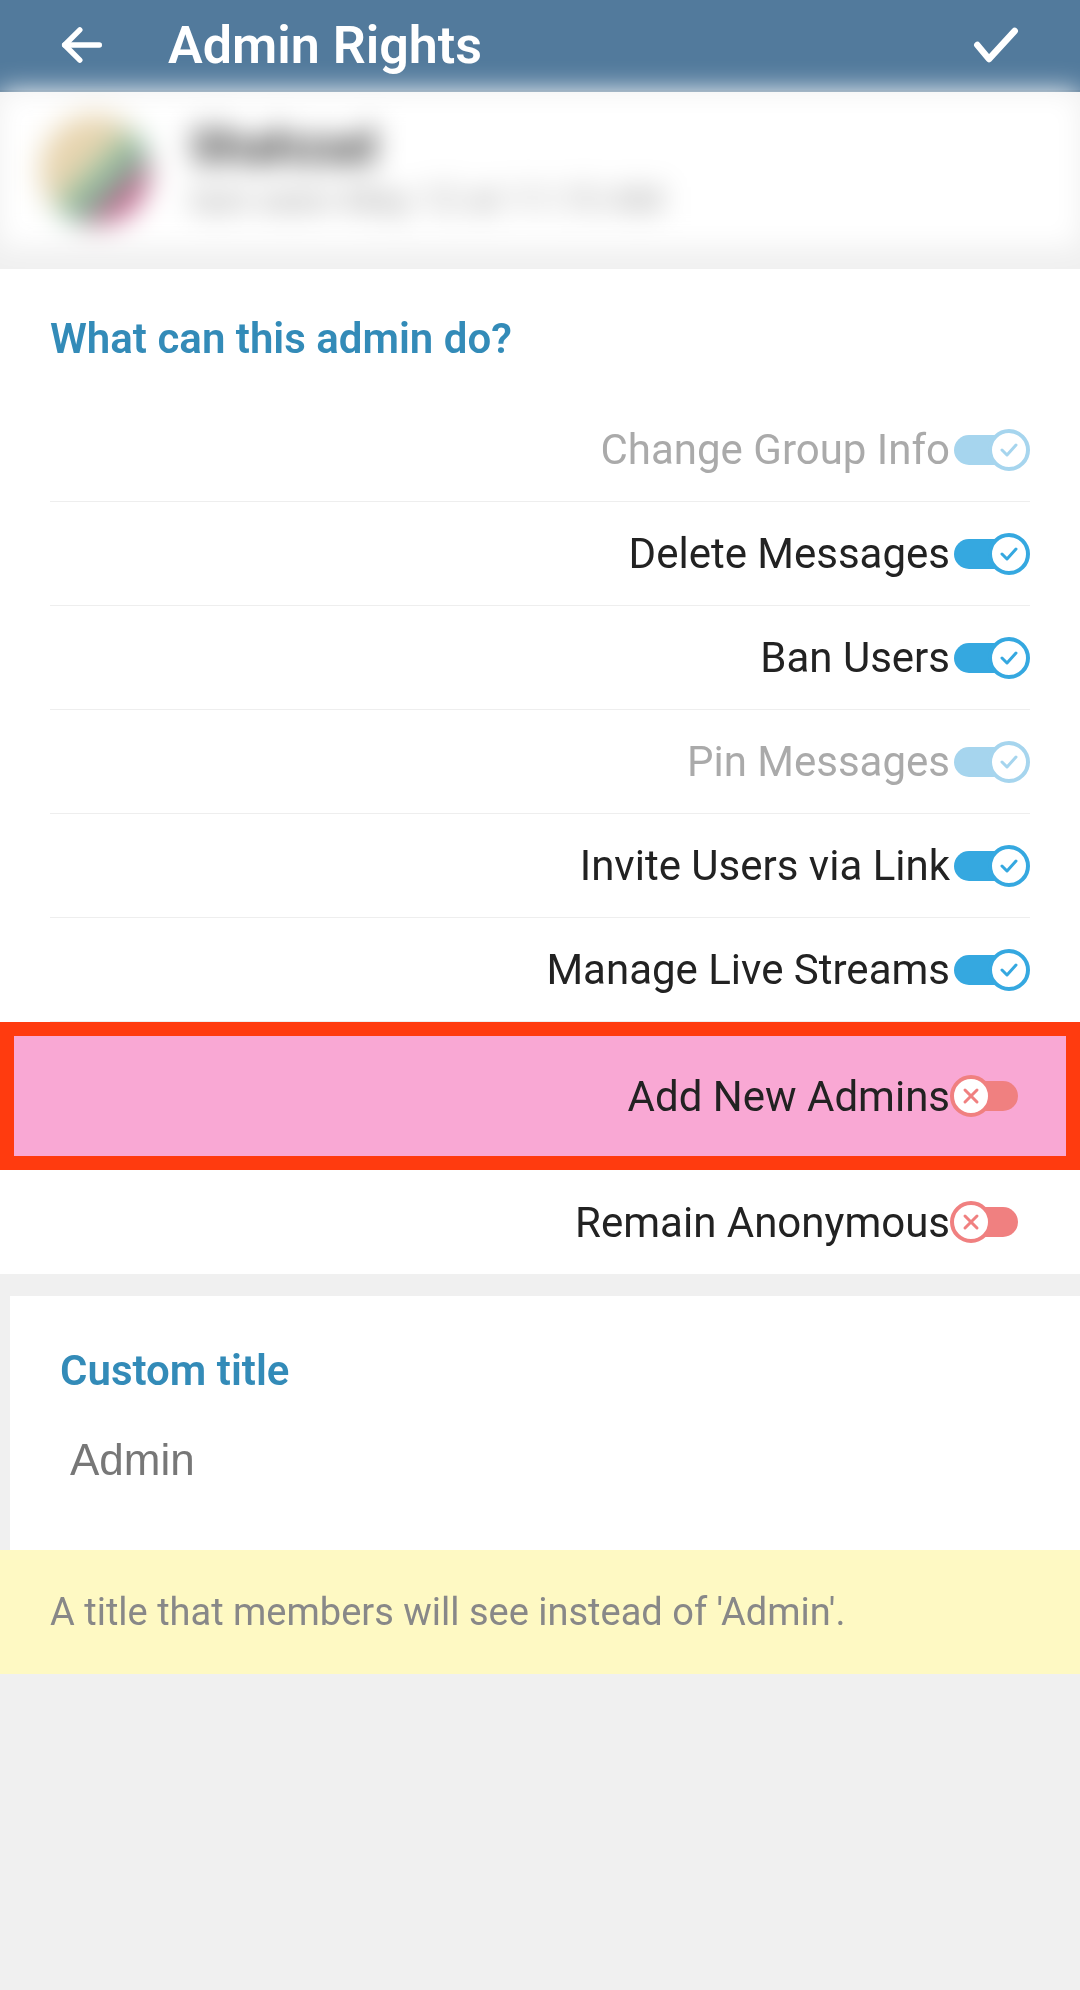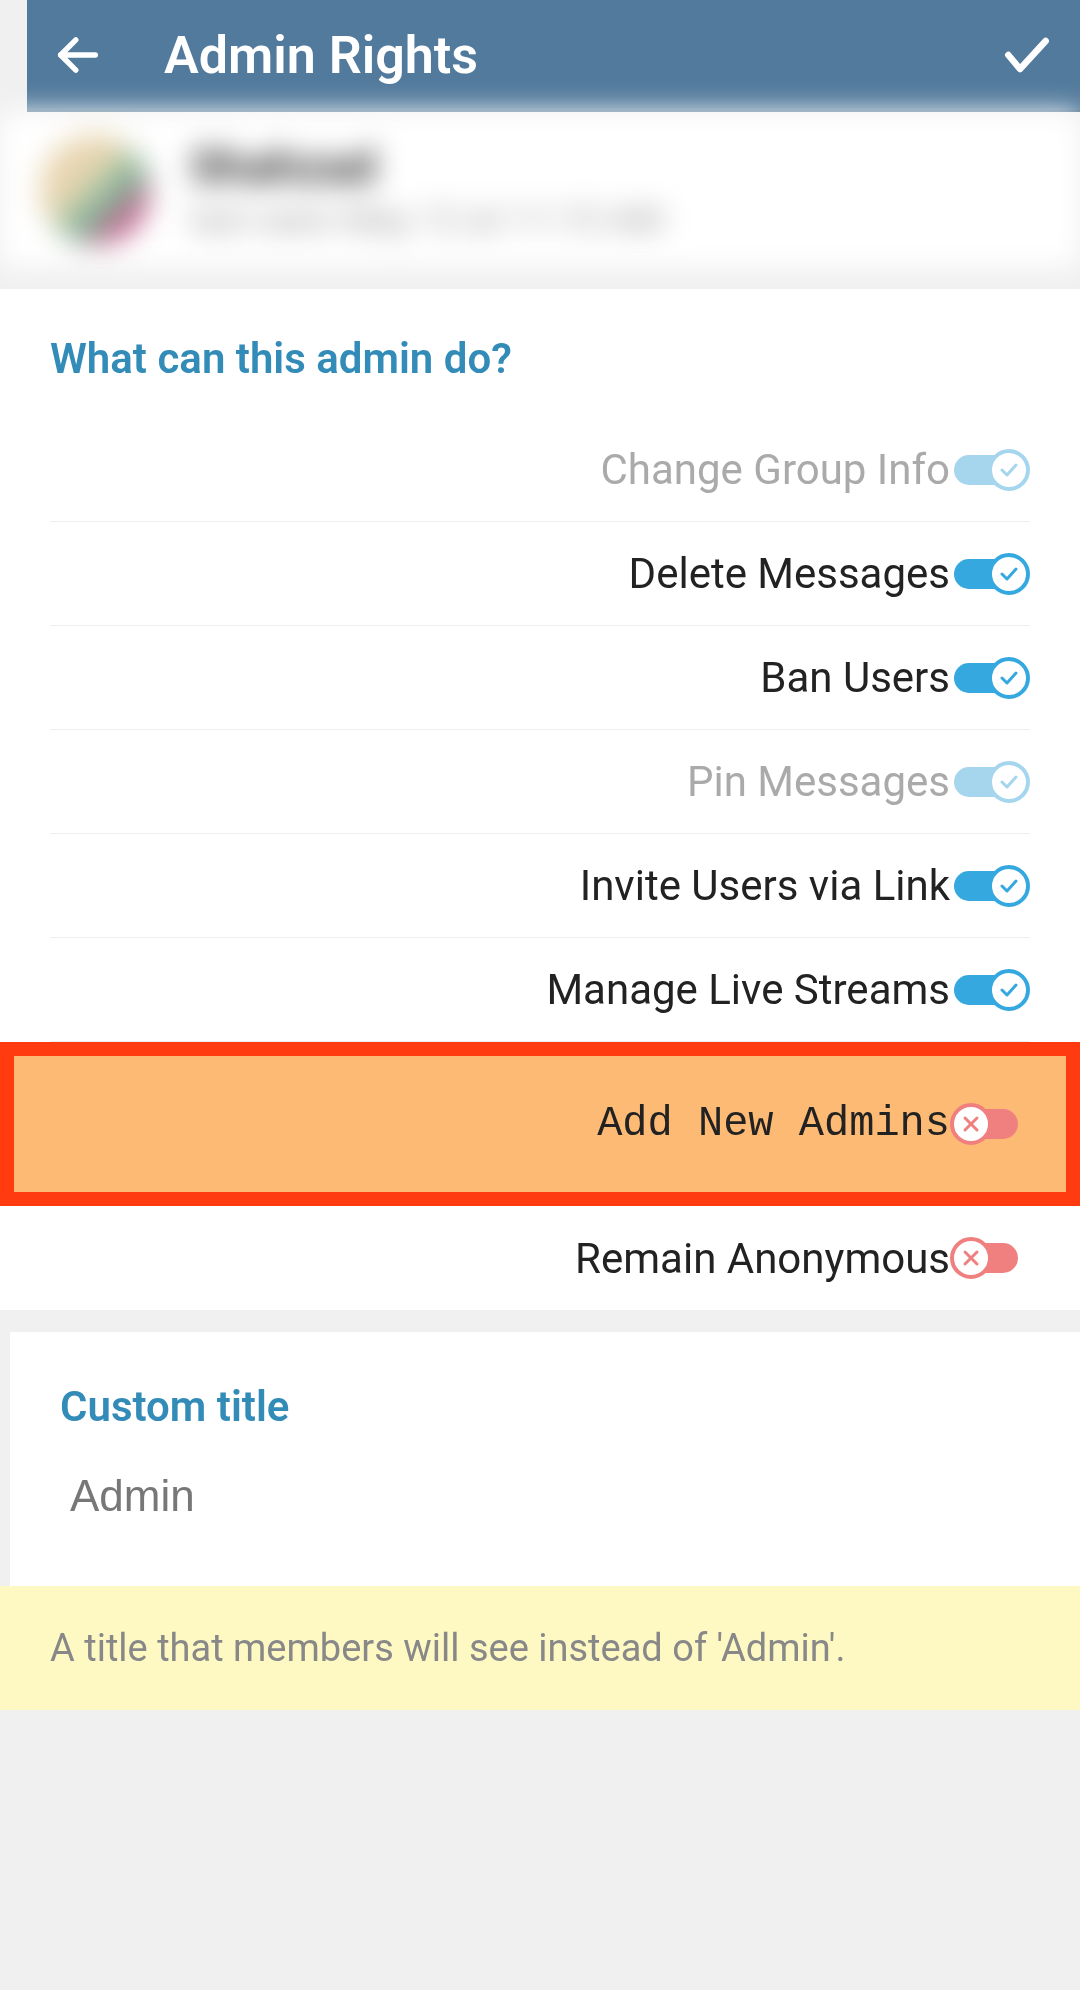--- a/index.html
+++ b/index.html
@@ -5,26 +5,25 @@
   * { margin: 0; padding: 0; box-sizing: border-box; }
   body {
     font-family: -apple-system, BlinkMacSystemFont, "Segoe UI", Roboto, Helvetica, Arial, sans-serif;
     background: #f0f0f0;
     width: 1080px;
     height: 1990px;
     overflow: hidden;
   }
   .header {
     background: #527a9c;
-    height: 112px;
-    display: flex;
-    align-items: center;
-    padding: 0 25px;
+    height: 92px;
+    display: flex;
+    align-items: center;
+    padding: 0 56px;
     border-bottom: 2px solid #4a6f8e;
-    margin-left: 27px;
   }
   .back-icon {
     color: #fff;
     margin-right: 60px;
     display: flex;
     align-items: center;
   }
   .header-title {
     color: #fff;
     font-size: 52px;
@@ -119,23 +118,22 @@
   .toggle.on.faded .toggle-knob { border: 4px solid #a6d5ee; }
   .toggle.off .toggle-track { background: #f08080; }
   .toggle.off .toggle-knob {
     left: 0;
     border: 4px solid #f08080;
   }
   .highlight-box {
     border: 14px solid #ff3b0f;
     margin-left: -50px;
     margin-right: -50px;
-    padding: 16px 36px;
-    background: #fdba74;
-    font-family: Liberation Mono, monospace;
+    padding: 8px 36px;
+    background: #f9a8d4;
   }
   .highlight-box .row { border-bottom: none; }
   .custom-title-section {
     background: #fff;
     padding: 50px 50px 30px 50px;
     margin-left: 10px;
   }
   .custom-title-input {
     font-size: 44px;
     color: #777;

